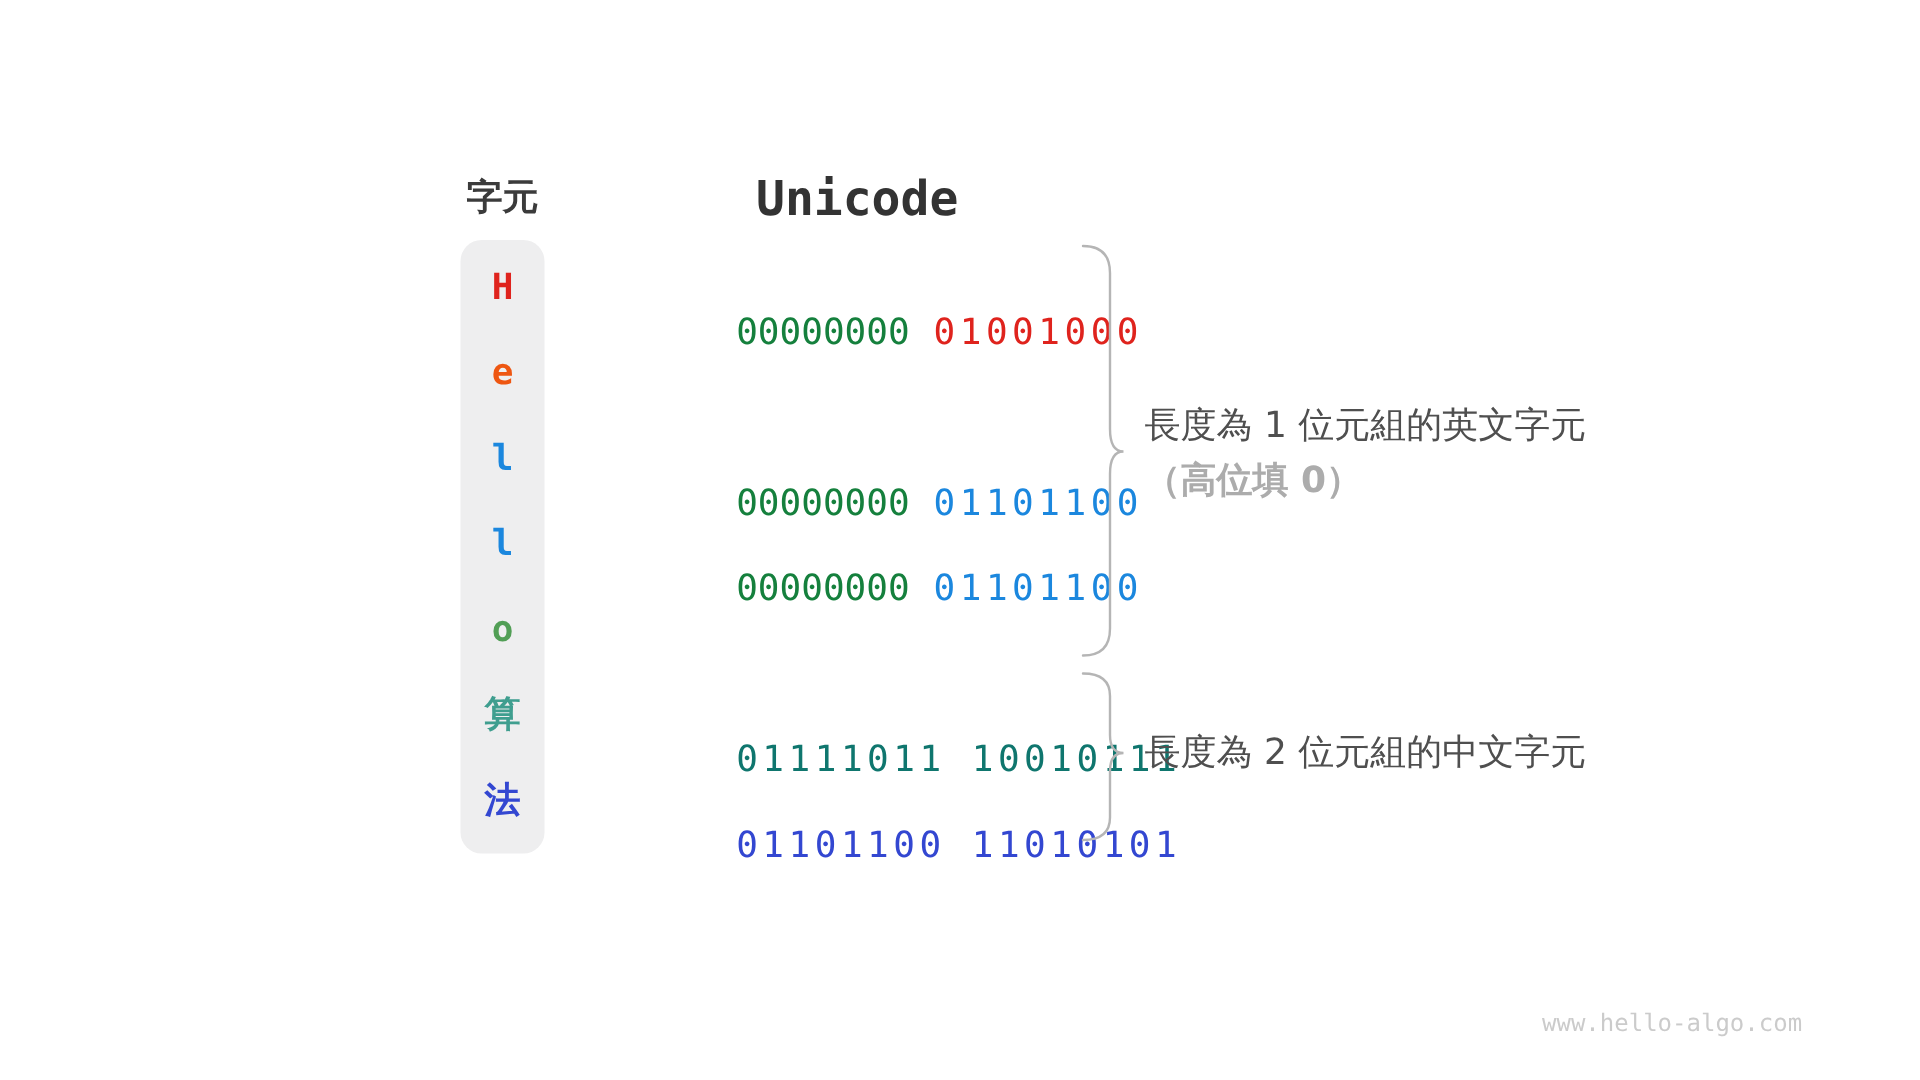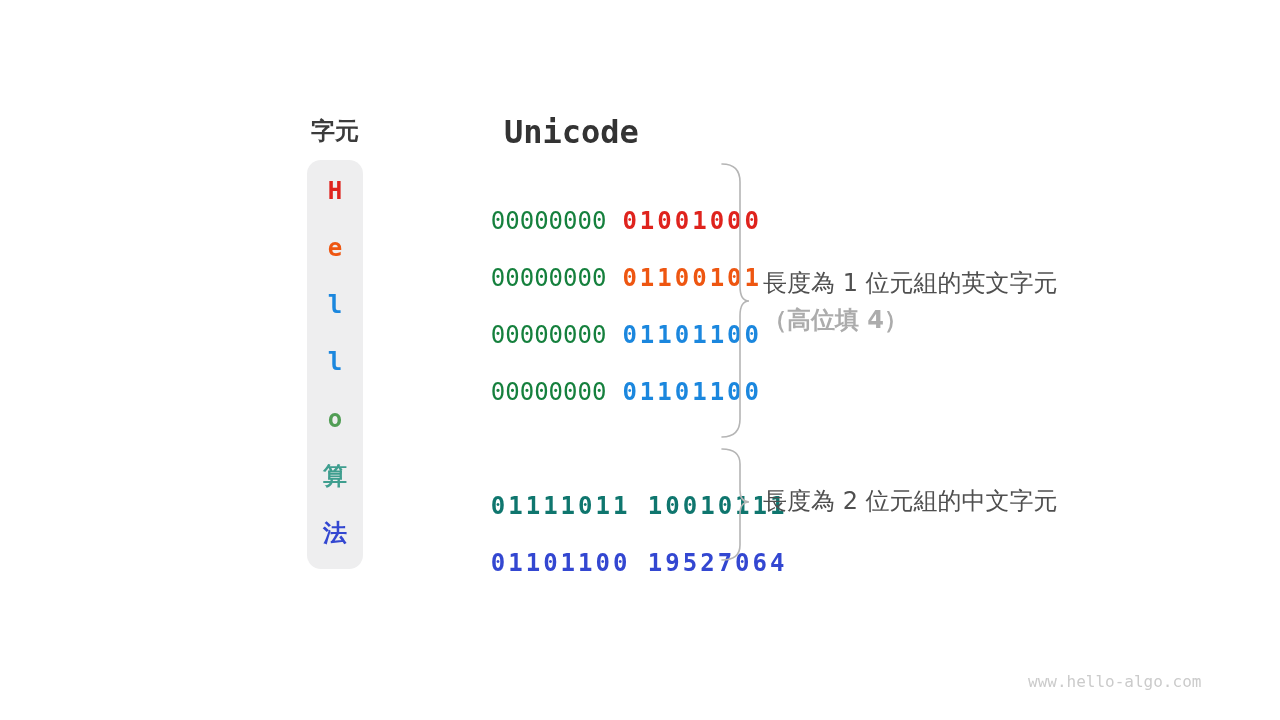--- a/index.html
+++ b/index.html
@@ -27,21 +27,21 @@
   .char-cell{
     position:absolute;left:307px;width:56px;height:30px;line-height:30px;
     text-align:center;font-size:24px;font-weight:bold;
     font-family:"DejaVu Sans Mono","DejaVu Sans",monospace;
   }
   .bits-row{
     position:absolute;left:433px;height:30px;line-height:30px;
     font-family:"DejaVu Sans Mono",monospace;font-size:24px;white-space:pre;
   }
   .pad{color:#15803d;font-weight:normal;}
-  .bits{font-weight:bold;letter-spacing:3px;}
+  .bits{font-weight:normal;letter-spacing:3px;}
   .sep{margin-left:16px;}
   
   .braces{position:absolute;left:0;top:0;pointer-events:none;}
   
   .annot{
     position:absolute;left:763px;width:334px;
     font-size:24px;color:#4f4f4f;line-height:37px;
     font-family:"DejaVu Sans",sans-serif;
   }
   .annot .sub{color:#acacac;font-weight:bold;}
@@ -65,44 +65,41 @@
   <div class="char-cell" style="top: 233px; color: rgb(238, 86, 17);">e</div>
   <div class="char-cell" style="top: 290px; color: rgb(27, 135, 222);">l</div>
   <div class="char-cell" style="top: 347px; color: rgb(27, 135, 222);">l</div>
   <div class="char-cell" style="top: 404px; color: rgb(81, 158, 85);">o</div>
   <div class="char-cell" style="top: 461px; color: rgb(63, 158, 143);">算</div>
   <div class="char-cell" style="top: 518px; color: rgb(51, 71, 209);">法</div>
 
   <div class="bits-row" style="top:176px">
     <span class="pad">00000000</span><span class="bits sep" style="color: rgb(223, 35, 29);">01001000</span>
   </div>
-  <div class="bits-row" style="top:233px">
-    <span class="pad">00000000</span><span class="bits sep" style="color: rgb(238, 86, 17);">01100101</span>
-  </div>
   <div class="bits-row" style="top:290px">
     <span class="pad">00000000</span><span class="bits sep" style="color: rgb(27, 135, 222);">01101100</span>
   </div>
   <div class="bits-row" style="top:347px">
     <span class="pad">00000000</span><span class="bits sep" style="color: rgb(27, 135, 222);">01101100</span>
   </div>
   <div class="bits-row" style="top:461px">
     <span class="bits" style="color: #0f766e;">01111011 10010111</span>
   </div>
   <div class="bits-row" style="top:518px">
-    <span class="bits" style="color: rgb(51, 71, 209);">01101100 19527064</span>
+    <span class="bits" style="color: rgb(51, 71, 209);">01101100 11010101</span>
   </div>
 
   <svg class="braces" width="1280" height="720" viewBox="0 0 1280 720">
     <path d="M722,164 Q740,164 740,182 L740,286 Q740,301 749,301 Q740,301 740,316 L740,419 Q740,437 722,437" fill="none" stroke="#b5b5b5" stroke-width="1.6" stroke-linecap="round"></path>
     <path d="M722,449 Q740,449 740,464 L740,490 Q740,502 749,502 Q740,502 740,514 L740,545 Q740,560 722,560" fill="none" stroke="#b5b5b5" stroke-width="1.6" stroke-linecap="round"></path>
   </svg>
 
   <div class="annot" style="top:265px">
     <div>長度為 1 位元組的英文字元</div>
-    <div class="sub">（高位填 4）</div>
+    <div class="sub">（高位填 0）</div>
   </div>
   <div class="annot" style="top:483px">
     <div>長度為 2 位元組的中文字元</div>
   </div>
 
   <div class="watermark">www.hello-algo.com</div>
 
 </div>
 
 </body></html>

